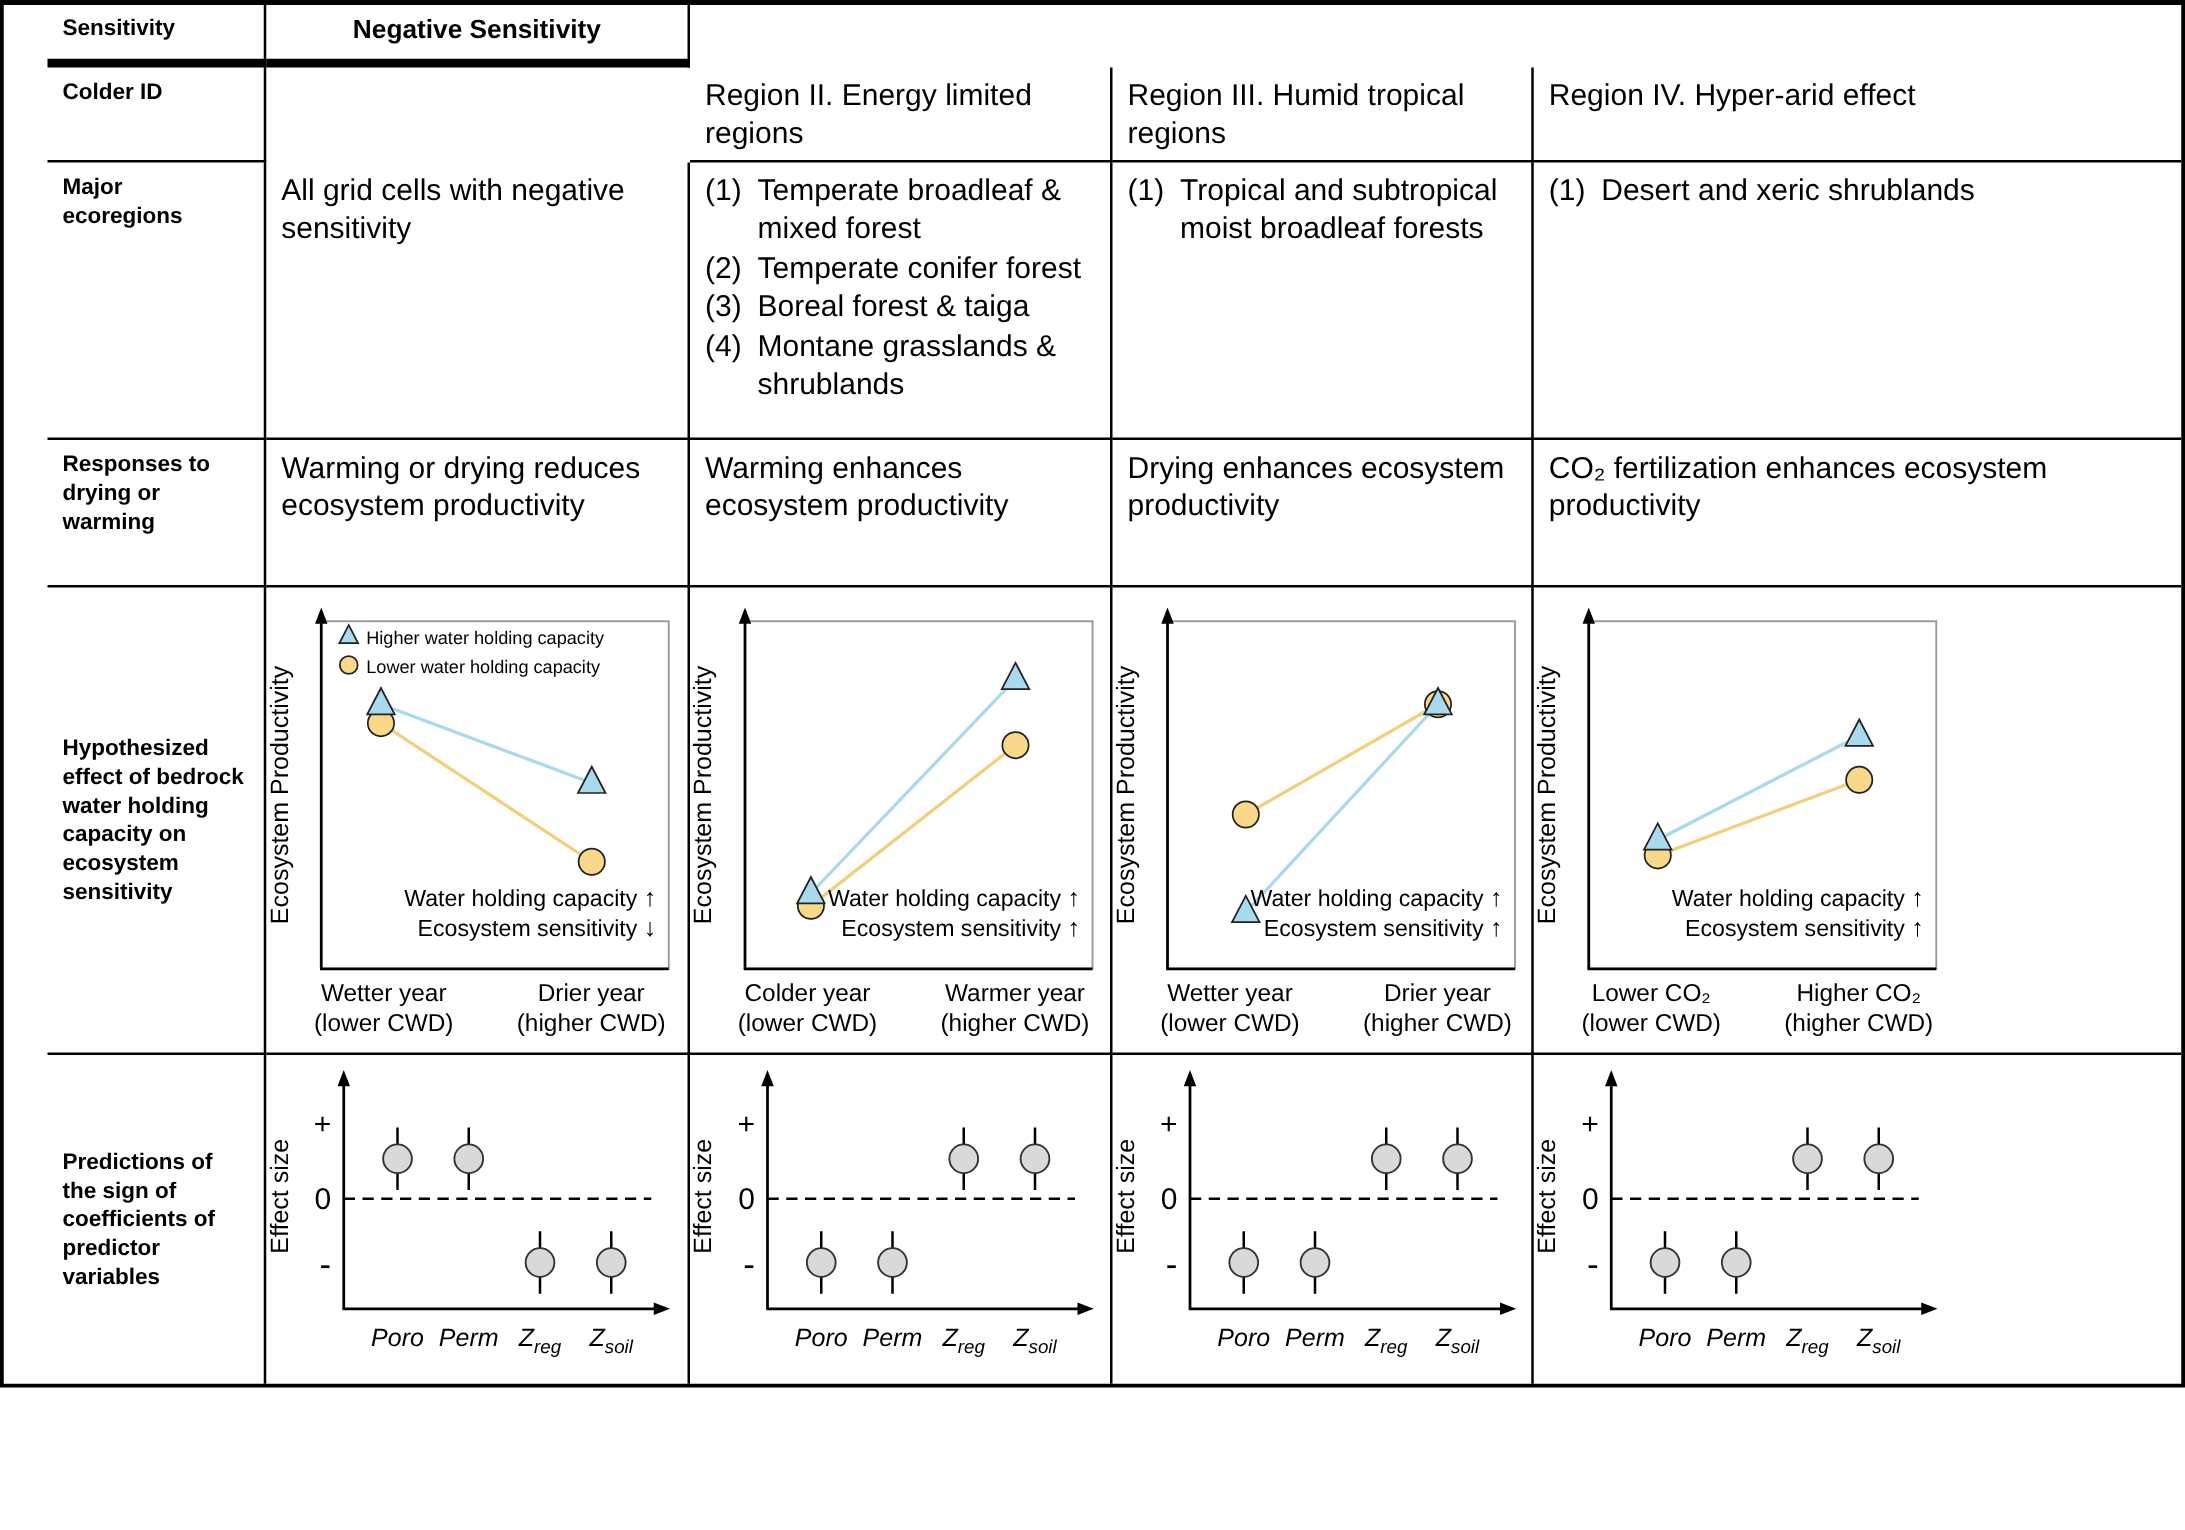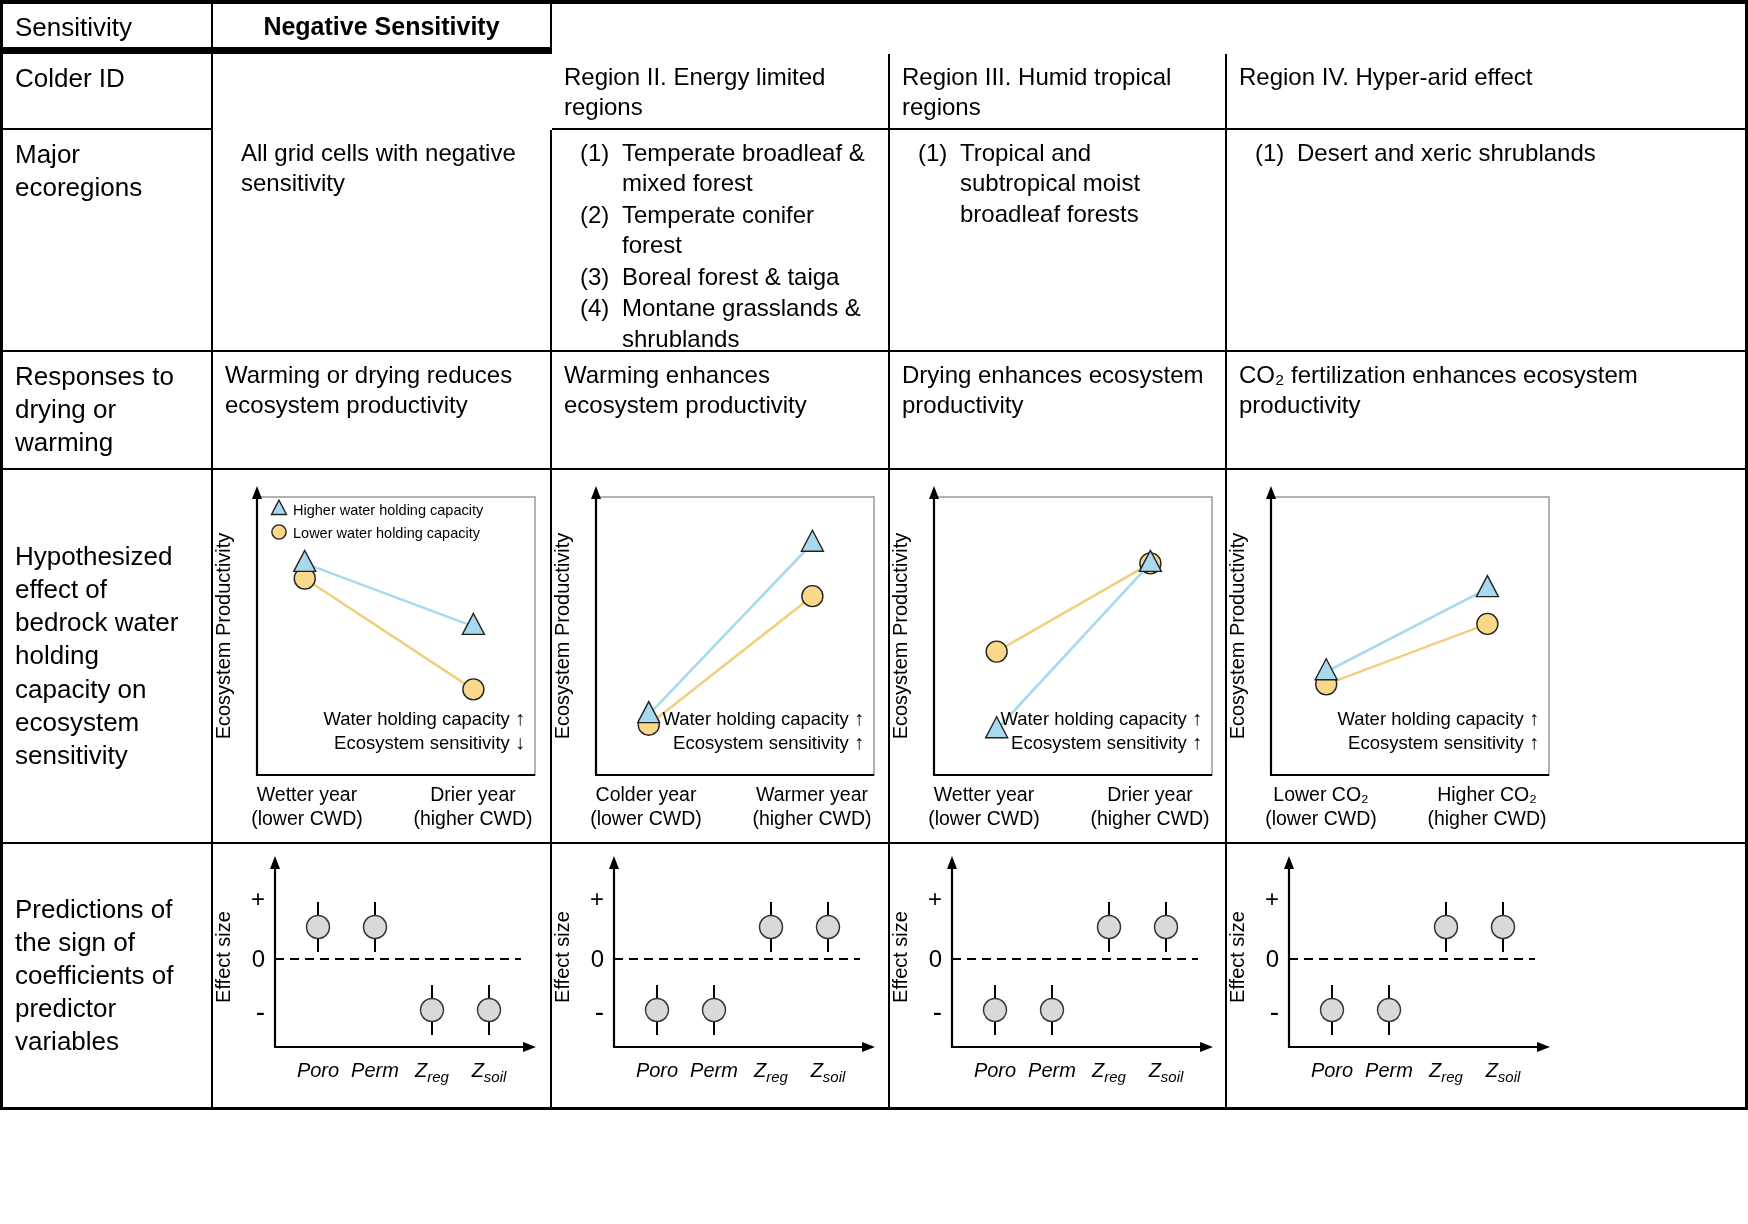--- a/index.html
+++ b/index.html
@@ -21,30 +21,30 @@
   .cell {
     border-right: 2px solid #000;
     border-bottom: 2px solid #000;
     padding: 8px 12px;
     font-size: 24px;
     line-height: 1.27;
     overflow: hidden;
   }
   .head {
     font-weight: bold;
-    font-size: 25px;
+    font-size: 21px;
     border-bottom: 7px solid #000;
     padding-top: 7px;
   }
   .center { text-align: center; }
-  .label-cell { font-weight: normal; font-size: 26px; }
+  .label-cell { font-weight: bold; font-size: 18px; margin-left: 35px; }
   .vc { display: flex; align-items: center; }
   .last-col { border-right: none; }
   .last-row { border-bottom: none; }
-  .eco-item { display: flex; margin-bottom: 1px; margin-left: 16px; }
+  .eco-item { display: flex; margin-bottom: 1px; }
   .eco-num { flex: 0 0 42px; }
   .eco-text { flex: 1; }
   .plot-cell { padding: 3px 0 0 2px; }
   svg { display: block; }
   svg text { font-family: "Liberation Sans", sans-serif; fill: #000; }
 </style>
 </head>
 <body>
 
 <div class="figure">

